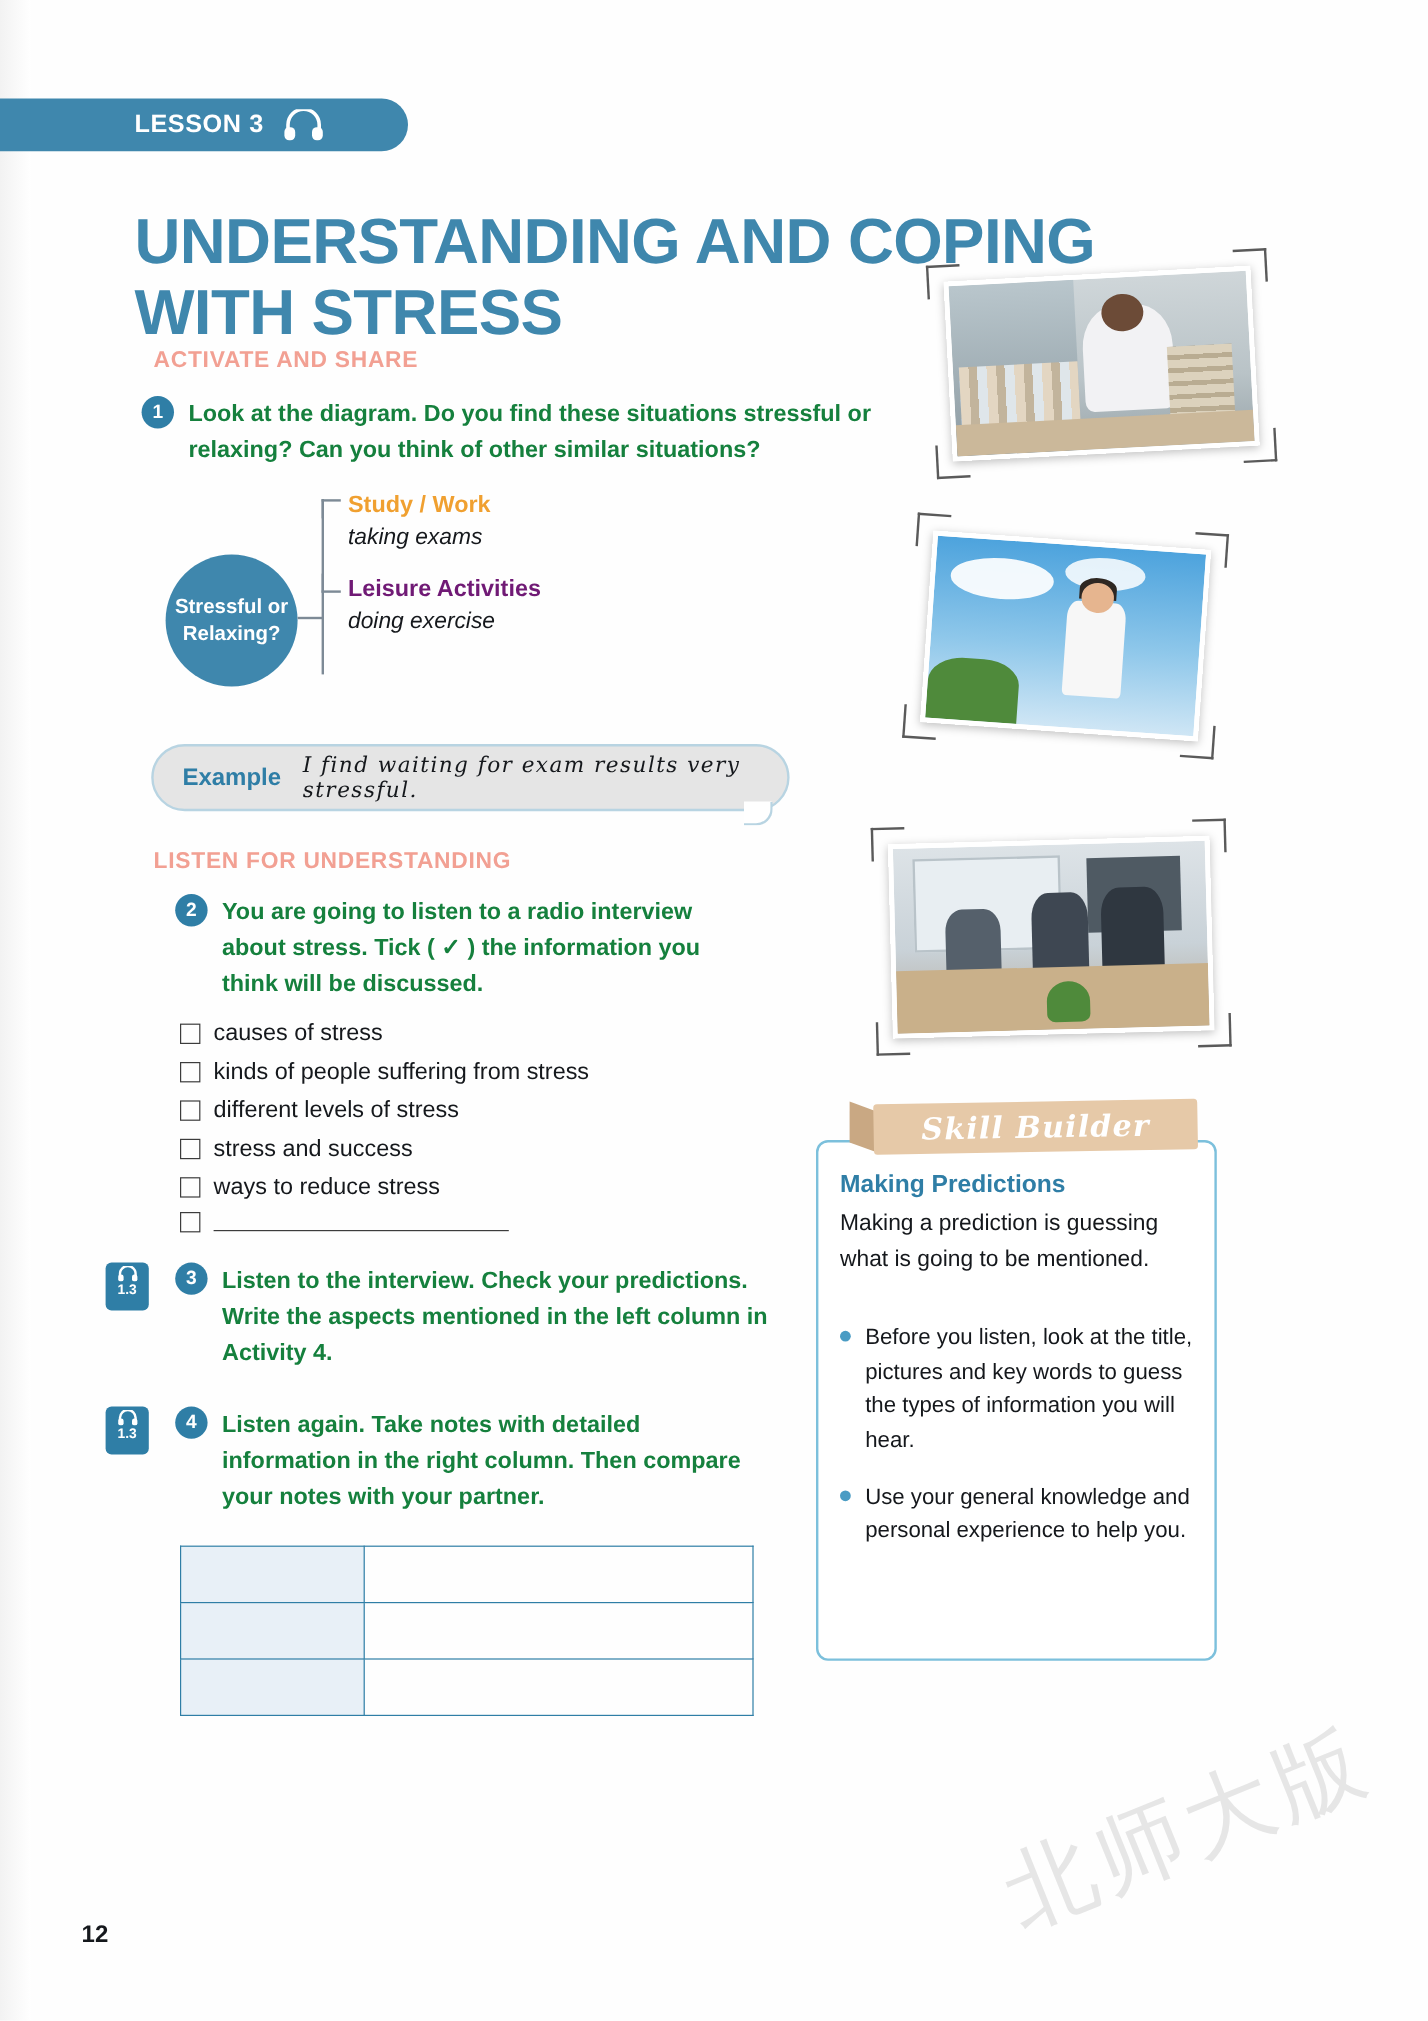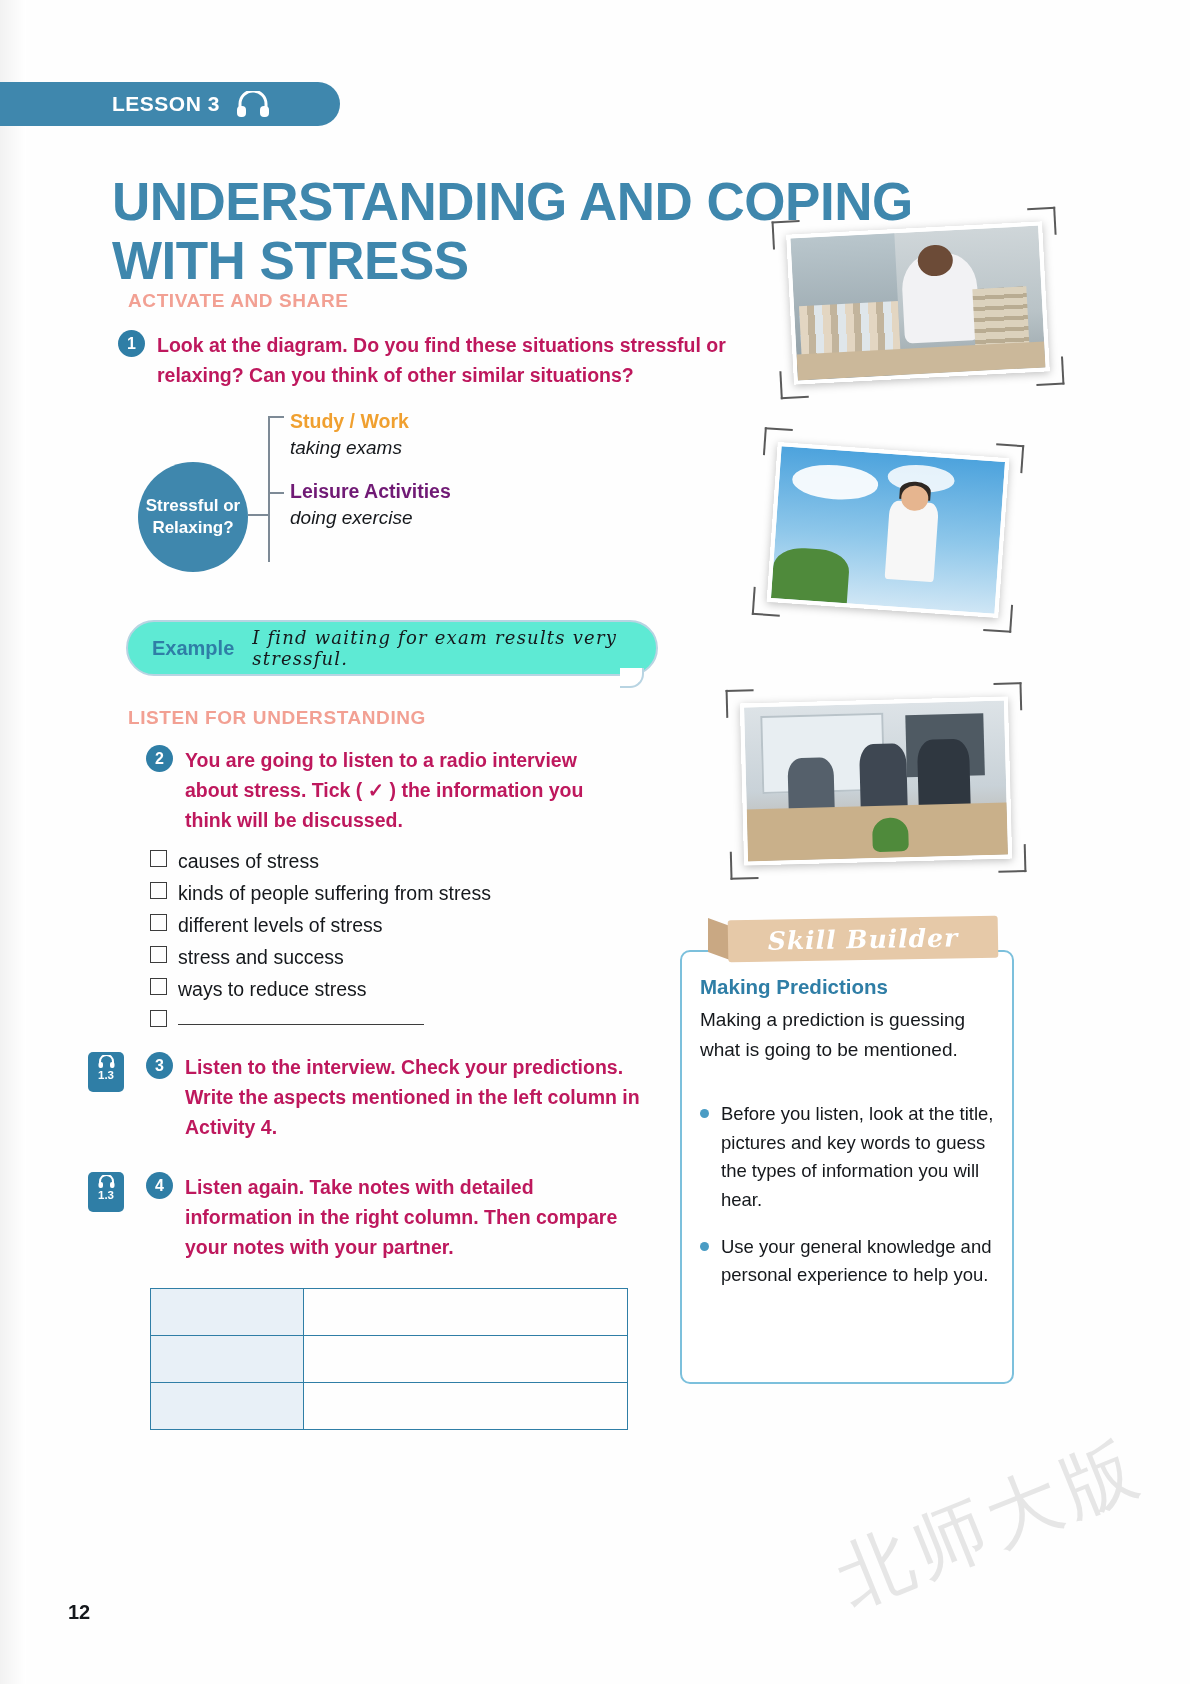--- a/index.html
+++ b/index.html
@@ -90,21 +90,21 @@
     flex: 0 0 auto;
   }
   .activity {
     position: absolute;
     display: flex;
     gap: 12px;
   }
   .activity .text {
     font-size: 19.5px;
     font-weight: bold;
-    color: #be185d;
+    color: #15803d;
     line-height: 1.55;
   }
   #act1 { left: 118px; top: 330px; width: 650px; }
   #act2 { left: 146px; top: 745px; width: 470px; }
   #act3 { left: 146px; top: 1052px; width: 500px; }
   #act4 { left: 146px; top: 1172px; width: 500px; }
 
   
   .track-icon {
     position: absolute;
@@ -207,21 +207,21 @@
     left: 126px;
     top: 620px;
     width: 532px;
     height: 56px;
     border: 2px solid #b8d4e2;
     border-radius: 28px;
     display: flex;
     align-items: center;
     padding-left: 24px;
     box-sizing: border-box;
-    background: #5eead4;
+    background: #e5e5e5;
   }
   .example-box .lbl {
     color: #2f7ea6;
     font-size: 20px;
     font-weight: bold;
     margin-right: 18px;
   }
   .example-box .hand {
     font-family: "DejaVu Serif", serif;
     font-style: italic;
@@ -243,20 +243,21 @@
 
   
   .checklist {
     position: absolute;
     left: 150px;
     top: 850px;
     width: 470px;
   }
   .check-row {
     display: flex;
+    align-items: center;
     gap: 11px;
     margin-bottom: 9px;
     font-size: 19.5px;
     color: #15181c;
   }
   .box {
     width: 15px;
     height: 15px;
     border: 1.6px solid #3c3c3c;
     flex: 0 0 auto;

